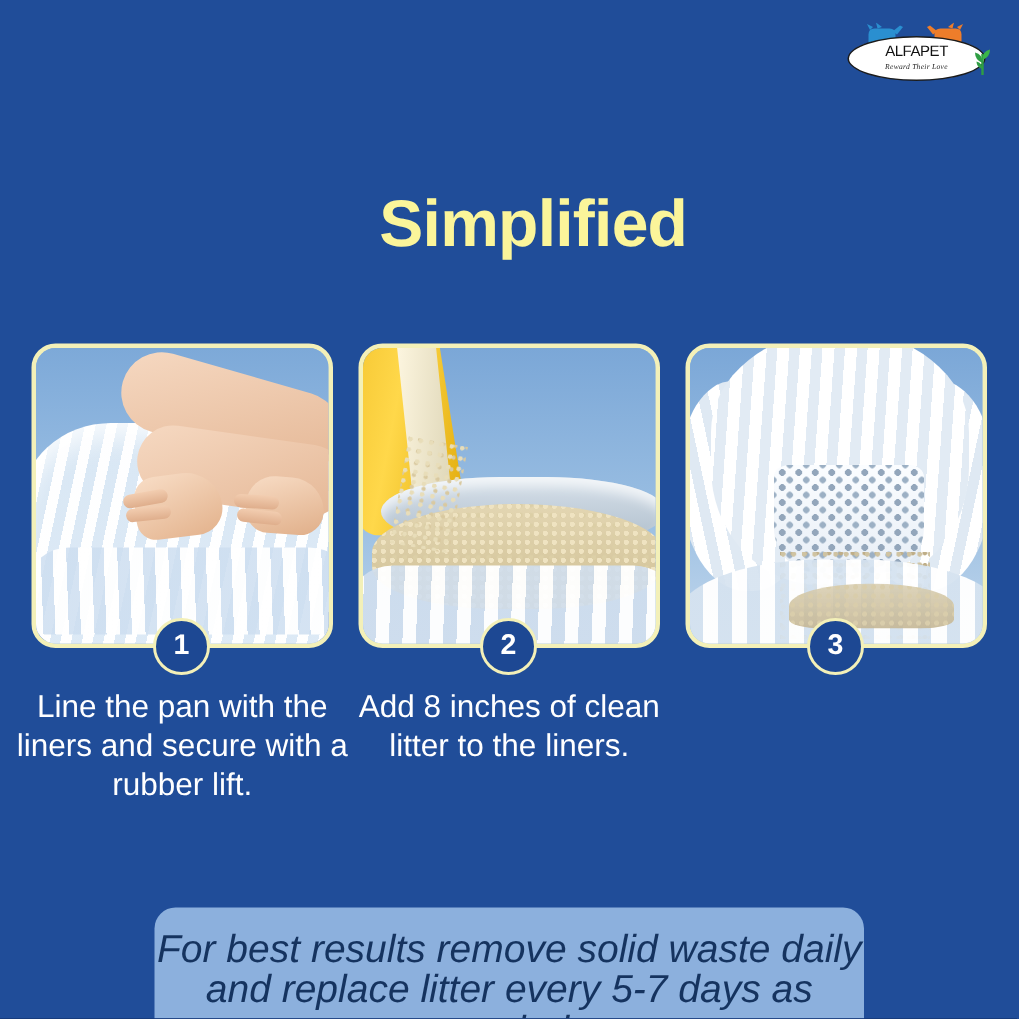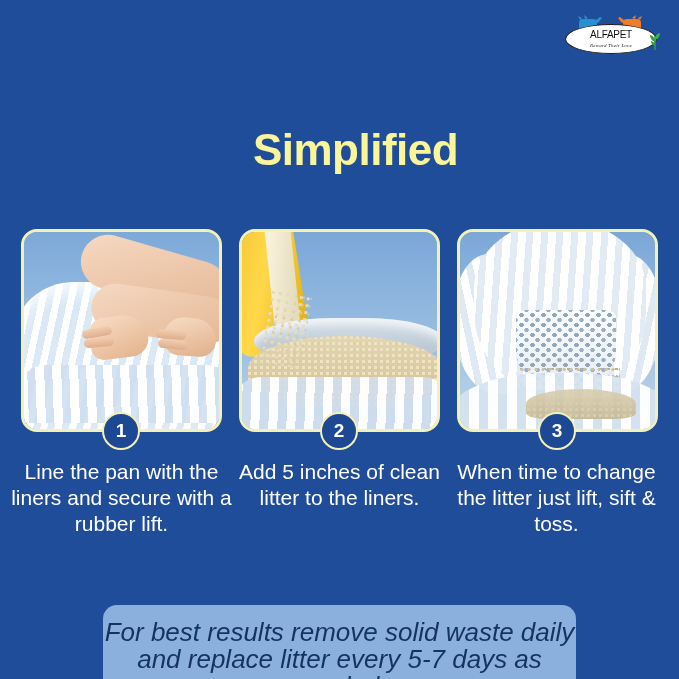--- a/index.html
+++ b/index.html
@@ -386,20 +386,19 @@
       <div class="p3-pan"></div>
       <div class="p3-pan-heap"></div>
     </div>
   </div>
 
   <div class="badge" id="badge-1">1</div>
   <div class="badge" id="badge-2">2</div>
   <div class="badge" id="badge-3">3</div>
 
   <div class="caption" id="caption-1">Line the pan with the liners and secure with a rubber lift.</div>
-  <div class="caption" id="caption-2">Add 5 inches of clean litter to the liners.</div>
-  <div class="caption" id="caption-3">When time to change the litter just lift, sift &amp; toss.</div>
+  <div class="caption" id="caption-2">Add 8 inches of clean litter to the liners.</div>
 
   <div id="footer-banner">
     <div id="footer-text">For best results remove solid waste daily and replace litter every 5-7 days as needed.</div>
   </div>
 
 </div>
 
 </body></html>

